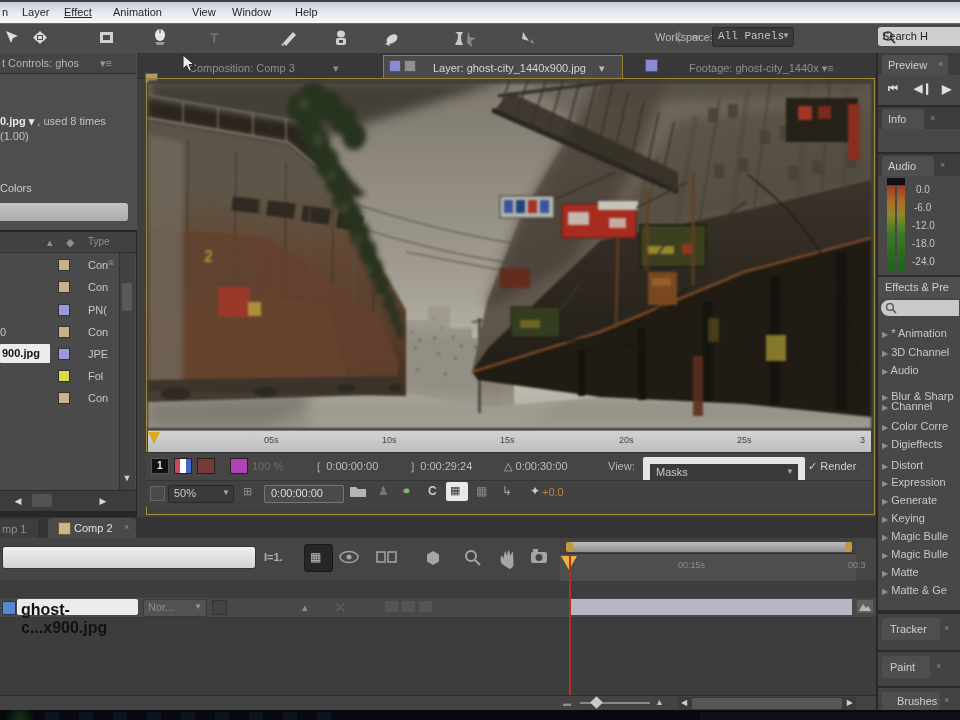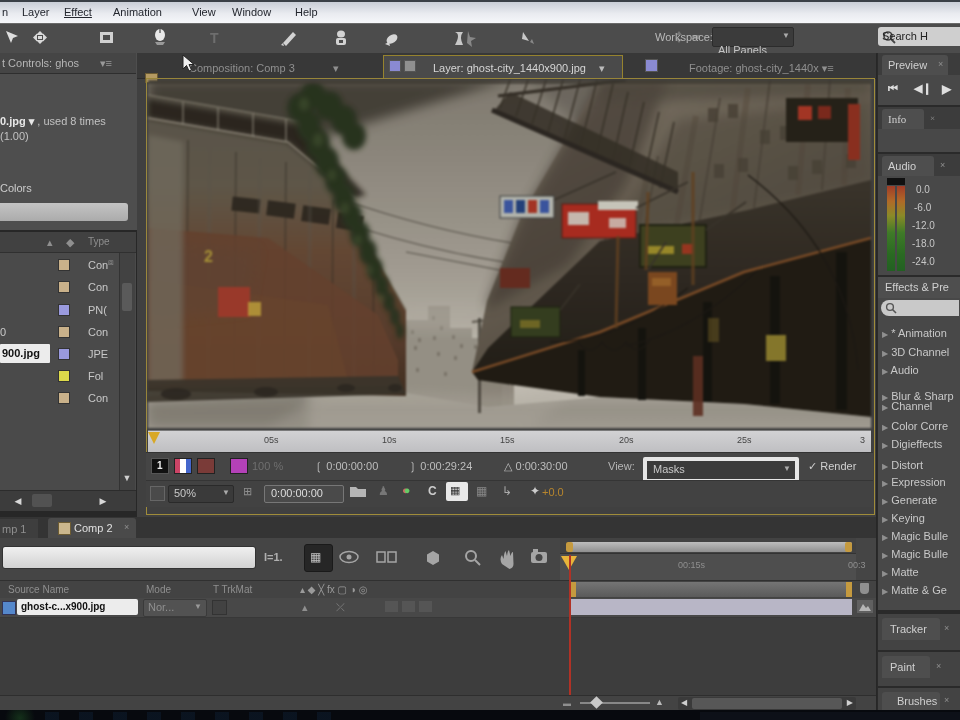--- a/index.html
+++ b/index.html
@@ -58,21 +58,21 @@
           <polygon points="676,12 682,12 679,8"></polygon>
           <polygon points="676,16 682,16 679,20"></polygon>
           <rect x="692" y="12" width="8" height="4"></rect>
           <path d="M712,10 l8,8 M712,18 l8,-8" stroke="#777" stroke-width="2"></path>
         </g>
       </g>
     </svg>
   </div>
   <div class="abs txt" style="left:655px;top:31px;color:#b9b9b9;">Workspace:</div>
   <div class="abs" style="left:712px;top:27px;width:80px;height:18px;background:#3b3b3b;border:1px solid #2c2c2c;border-radius:2px;">
-     <span class="txt" style="position:absolute;left:5px;top:16px;color:#c4c4c4;">All Panels</span>
+     <span class="txt" style="position:absolute;left:5px;top:2px;color:#c4c4c4;font-family:Liberation Mono, monospace;">All Panels</span>
      <span style="position:absolute;right:3px;top:3px;color:#aaa;font-size:8px;">▼</span>
   </div>
   <div class="abs" style="left:878px;top:27px;width:82px;height:19px;background:#cfcfcf;border-radius:3px 0 0 3px;">
      <svg style="position:absolute;left:4px;top:3px;" width="14" height="14" viewBox="0 0 14 14">
         <circle cx="6" cy="6" r="4" fill="none" stroke="#444" stroke-width="1.6"></circle>
         <line x1="9" y1="9" x2="13" y2="13" stroke="#444" stroke-width="1.8"></line>
       </svg>
      <span style="position:absolute;left:4px;top:3px;color:#222;font-size:11px;font-weight:normal;">Search H</span>
   </div>
 
@@ -462,21 +462,21 @@
         <span style="position:absolute;left:5px;top:1px;color:#eee;font-size:10px;font-weight:bold;">1</span>
       </div>
       <div class="abs" style="left:28px;top:5px;width:16px;height:14px;background:linear-gradient(90deg,#c46 33%,#fff 33%,#fff 66%,#46c 66%);border:1px solid #222;"></div>
       <div class="abs" style="left:51px;top:5px;width:16px;height:14px;background:#7a3b38;border:1px solid #222;"></div>
       <div class="abs" style="left:84px;top:5px;width:16px;height:14px;background:#b441b8;border:1px solid #222;"></div>
       <span class="txt" style="position:absolute;left:106px;top:7px;color:#6f6f6f;">100 %</span>
       <span class="txt" style="position:absolute;left:168px;top:7px;color:#bdbdbd;">❲ 0:00:00:00</span>
       <span class="txt" style="position:absolute;left:262px;top:7px;color:#bdbdbd;">❳ 0:00:29:24</span>
       <span class="txt" style="position:absolute;left:358px;top:7px;color:#bdbdbd;">△ 0:00:30:00</span>
       <span class="txt" style="position:absolute;left:462px;top:7px;color:#b5b5b5;">View:</span>
-      <div class="abs" style="left:497px;top:4px;width:148px;height:18px;background:#3a3a3a;border:4px solid #e5e5e5;border-radius:2px;">
+      <div class="abs" style="left:497px;top:4px;width:148px;height:18px;background:#3a3a3a;border:7px solid #e5e5e5;border-radius:2px;">
         <span class="txt" style="position:absolute;left:6px;top:2px;">Masks</span>
         <span style="position:absolute;right:4px;top:3px;color:#aaa;font-size:8px;">▼</span>
       </div>
       <span class="txt" style="position:absolute;left:662px;top:7px;color:#d0d0d0;">✓ Render</span>
     </div>
 
     <div class="abs" style="left:9px;top:427px;width:727px;height:26px;background:#424242;border-top:1px solid #353535;">
       <div class="abs" style="left:4px;top:5px;width:13px;height:13px;border:1px solid #666;background:#4a4a4a;"></div>
       <div class="abs" style="left:22px;top:4px;width:64px;height:16px;background:#3a3a3a;border:1px solid #2a2a2a;border-radius:2px;">
         <span class="txt" style="position:absolute;left:5px;top:1px;">50%</span>
@@ -512,21 +512,21 @@
           <span class="txt" style="position:absolute;left:6px;top:4px;color:#d0d0d0;">Preview</span>
           <span class="txt dim" style="position:absolute;left:56px;top:4px;font-size:9px;">×</span>
         </div>
       </div>
       <span style="position:absolute;left:10px;top:29px;color:#dedede;font-size:11px;font-weight:bold;">⏮</span>
       <span style="position:absolute;left:36px;top:29px;color:#dedede;font-size:11px;font-weight:bold;">◀❙</span>
       <span style="position:absolute;left:64px;top:29px;color:#dedede;font-size:12px;font-weight:bold;">▶</span>
     </div>
 
     <div class="abs" style="left:1px;top:54px;width:82px;height:45px;background:#484848;">
-      <div class="abs" style="left:0;top:0;width:82px;height:22px;background:#3c3c3c;font-family:Liberation Serif, serif;">
+      <div class="abs" style="left:0;top:0;width:82px;height:22px;background:#3c3c3c;">
         <div class="abs" style="left:4px;top:2px;width:42px;height:20px;background:#4e4e4e;border-radius:3px 3px 0 0;">
           <span class="txt" style="position:absolute;left:6px;top:4px;color:#d0d0d0;">Info</span>
         </div>
         <span class="txt dim" style="position:absolute;left:52px;top:6px;font-size:9px;">×</span>
       </div>
     </div>
 
     <div class="abs" style="left:1px;top:101px;width:82px;height:121px;background:#484848;">
       <div class="abs" style="left:0;top:0;width:82px;height:22px;background:#3c3c3c;">
         <div class="abs" style="left:4px;top:2px;width:52px;height:20px;background:#4e4e4e;border-radius:3px 3px 0 0;">
@@ -637,36 +637,25 @@
         <div class="abs" style="left:0;top:0;width:7px;height:10px;background:#c59a3f;border-radius:2px;"></div>
         <div class="abs" style="left:279px;top:0;width:7px;height:10px;background:#c59a3f;border-radius:2px;"></div>
       </div>
       <div class="abs" style="left:0;top:15px;width:296px;height:27px;background:#4e4e4e;border-top:1px solid #333;">
         <span class="dim" style="position:absolute;left:118px;top:6px;font-size:9px;">00:15s</span>
         <span class="dim" style="position:absolute;left:288px;top:6px;font-size:9px;">00:3</span>
         <div class="abs" style="left:1px;top:2px;width:0;height:0;border-left:8px solid transparent;border-right:8px solid transparent;border-top:14px solid #e8b43a;"></div>
       </div>
     </div>
 
-    <div class="abs" style="left:0;top:63px;width:876px;height:18px;background:#434343;border-top:1px solid #303030;border-bottom:1px solid #303030;">
-      <span class="txt dim" style="position:absolute;left:8px;top:3px;font-size:10px;">Source Name</span>
-      <span class="txt dim" style="position:absolute;left:146px;top:3px;font-size:10px;">Mode</span>
-      <span class="txt dim" style="position:absolute;left:213px;top:3px;font-size:10px;">T   TrkMat</span>
-      <span class="txt dim" style="position:absolute;left:300px;top:3px;font-size:10px;color:#9a9a9a;">▴ ◆ ╳ fx ▢ ◑ ◎</span>
-      <div class="abs" style="left:570px;top:1px;width:282px;height:15px;background:linear-gradient(#757575,#5a5a5a);">
-        <div class="abs" style="left:0;top:0;width:6px;height:15px;background:#c59a3f;"></div>
-        <div class="abs" style="left:276px;top:0;width:6px;height:15px;background:#c59a3f;"></div>
-      </div>
-      <span style="position:absolute;left:860px;top:2px;width:9px;height:11px;background:#8f8f8f;border-radius:1px 1px 4px 4px;"></span>
-    </div>
 
     <div class="abs" style="left:0;top:81px;width:876px;height:19px;background:#484848;border-bottom:1px solid #383838;">
       <span style="position:absolute;left:2px;top:3px;width:12px;height:12px;background:#5588cc;border:1px solid #335;"></span>
       <div class="abs" style="left:17px;top:1px;width:121px;height:16px;background:#ececec;border-radius:2px;">
-        <span style="position:absolute;left:4px;top:2px;color:#111;font-size:10px;font-weight:bold;">ghost-c...x900.jpg</span>
+        <span style="position:absolute;left:4px;top:2px;color:#111;font-size:16px;font-weight:bold;">ghost-c...x900.jpg</span>
       </div>
       <div class="abs" style="left:143px;top:1px;width:62px;height:16px;background:#525252;border:1px solid #3a3a3a;border-radius:2px;">
         <span class="txt dim" style="position:absolute;left:4px;top:1px;">Nor...</span>
         <span style="position:absolute;right:4px;top:2px;color:#999;font-size:8px;">▼</span>
       </div>
       <div class="abs" style="left:212px;top:2px;width:13px;height:13px;background:#424242;border:1px solid #333;"></div>
       <span class="txt dim" style="position:absolute;left:302px;top:3px;">▴</span>
       <span class="txt dim" style="position:absolute;left:336px;top:3px;">⤫</span>
       <div class="abs" style="left:570px;top:1px;width:282px;height:16px;background:#b8b6c6;"></div>
       <div class="abs" style="left:385px;top:3px;width:13px;height:11px;background:#555;"></div>

